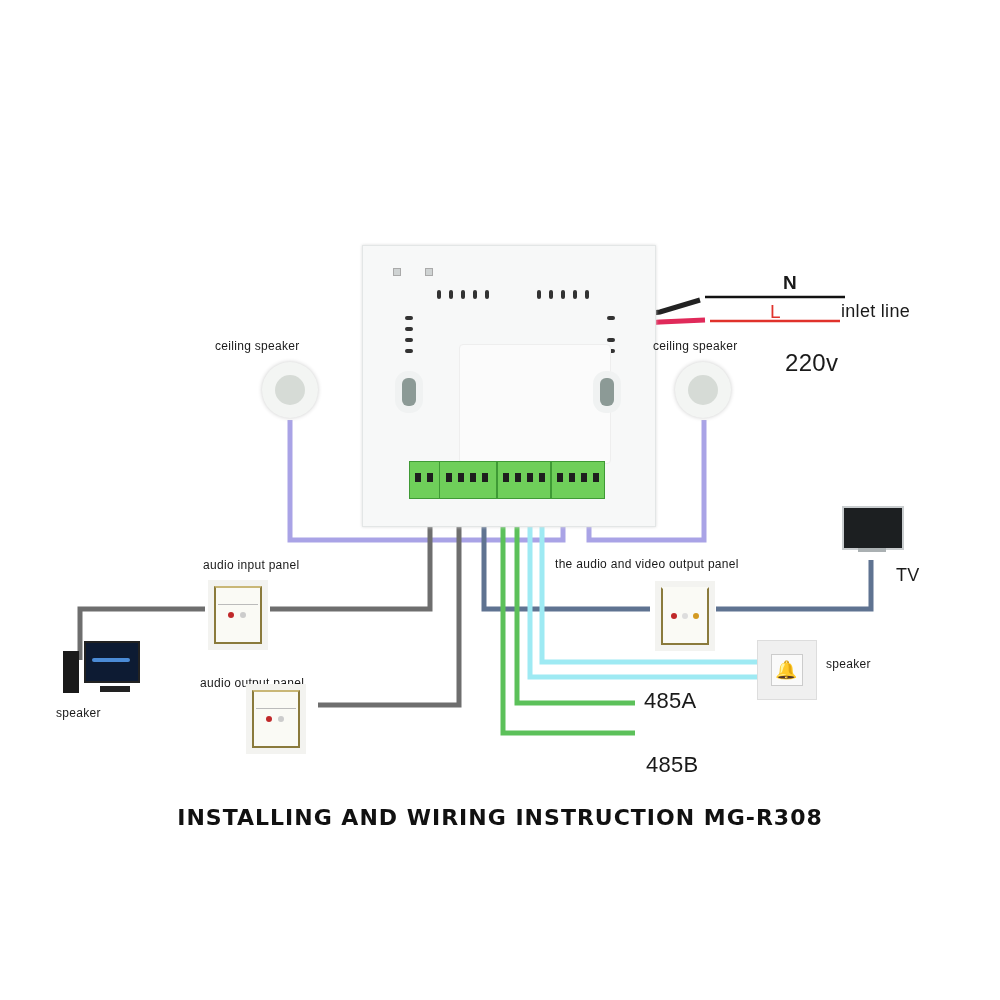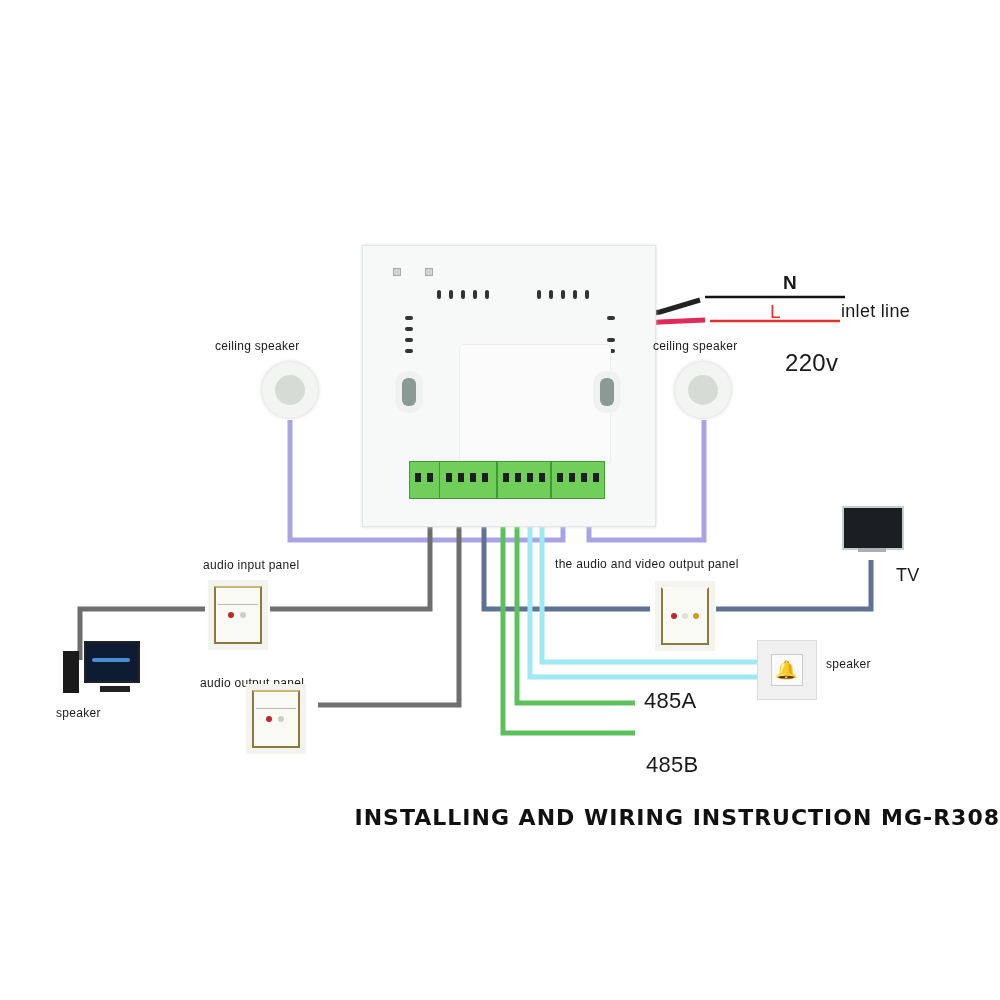--- a/index.html
+++ b/index.html
@@ -1,19 +1,19 @@
 <!DOCTYPE html>
 <html><head>
 <meta charset="utf-8">
 <style>
   html, body { margin:0; padding:0; background:#ffffff; }
   body { width:1000px; height:1000px; position:relative; overflow:hidden; font-family:"Liberation Sans", sans-serif; color:#1a1a1a; }
   .label { position:absolute; font-size:12px; white-space:nowrap; letter-spacing:0.3px; }
   svg.wires { position:absolute; left:0; top:0; }
-  .title { position:absolute; left:0; width:1000px; top:805px; text-align:right; font-family:"DejaVu Sans", sans-serif; font-weight:bold; font-size:22px; letter-spacing:1px; color:#111; }
+  .title { position:absolute; left:0; width:1000px; top:805px; text-align:center; font-family:"DejaVu Sans", sans-serif; font-weight:bold; font-size:22px; letter-spacing:1px; color:#111; }
   .device { position:absolute; left:362px; top:245px; width:292px; height:280px; background:#f7f8f8; border:1px solid #e3e6e6; box-shadow:0 0 3px #ddd; }
   .device .inner { position:absolute; left:96px; top:98px; width:150px; height:118px; background:#fbfbfb; border:1px solid #eee; border-radius:4px; }
   .vent { position:absolute; width:4px; height:9px; background:#333; border-radius:2px; }
   .vent-h { position:absolute; width:8px; height:4px; background:#333; border-radius:2px; }
   .slot { position:absolute; width:14px; height:28px; background:#8c9a96; border-radius:6px; box-shadow:0 0 0 7px #f0f2f2; }
   .sq { position:absolute; width:6px; height:6px; background:#cfd3d3; border:1px solid #aaa; }
   .terminal { position:absolute; height:36px; background:#6fcf5a; border:1px solid #3f9a35; }
   .pin { position:absolute; width:6px; height:9px; background:#1e1e1e; top:11px; }
   .speaker { position:absolute; width:56px; height:56px; border-radius:50%; background:#f3f5f3; box-shadow:0 0 4px #ccc; }
   .speaker::after { content:""; position:absolute; left:13px; top:13px; width:30px; height:30px; border-radius:50%; background:#d6dbd6; }

